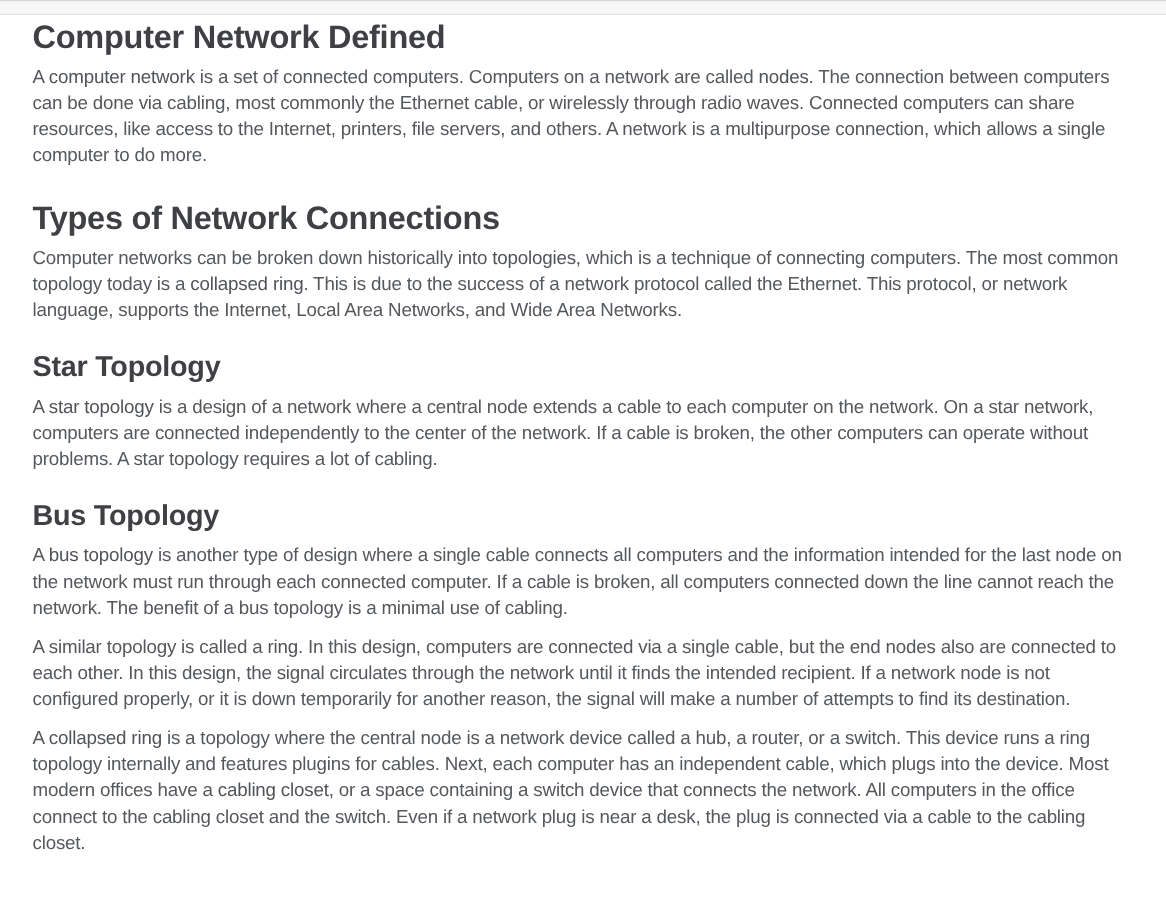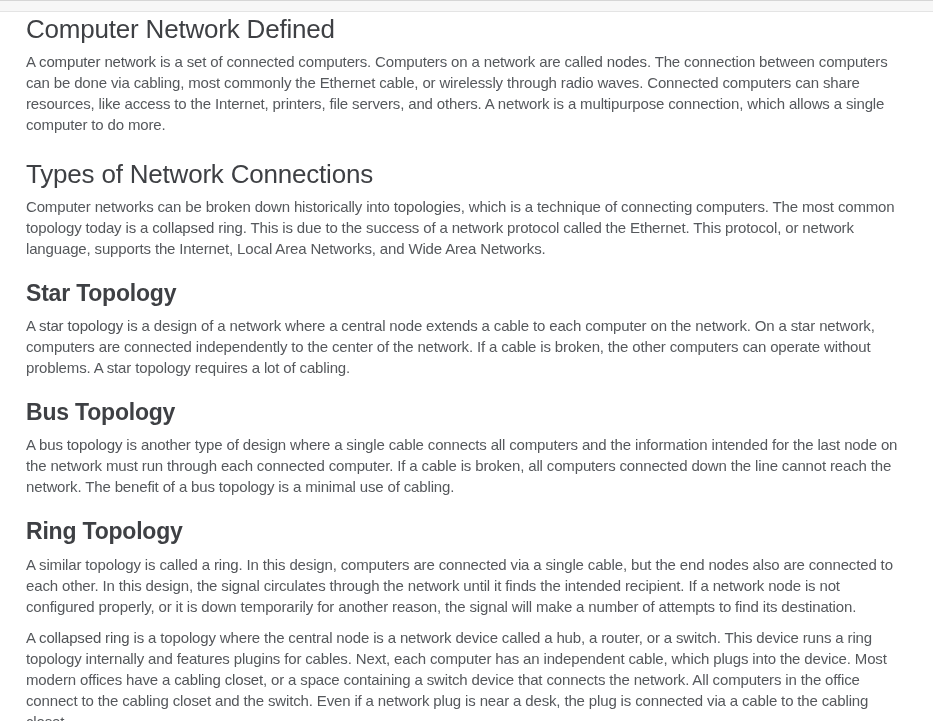--- a/index.html
+++ b/index.html
@@ -20,21 +20,21 @@
     border-top: 1px solid #d6d6d6;
     border-bottom: 1px solid #e4e4e4;
   }
   .article {
     padding: 0 22px 16px 26px;
     color: #55585c;
   }
   .sec-h1 {
     font-size: 26px;
     line-height: 1.2;
-    font-weight: 400;
+    font-weight: 700;
     color: #3e4044;
     letter-spacing: -0.2px;
     margin: 0 0 6px 0;
   }
   .sec-h1.first {
     margin-top: 2px;
   }
   .sec-h1:not(.first) {
     margin-top: 24px;
   }
@@ -65,16 +65,15 @@
 
 <div class="article">
     <div class="sec-h1 first">Computer Network Defined</div>
     <p><span>A </span><b>computer network</b><span> is a set of connected computers. Computers on a network are called </span><b>nodes</b><span>. The connection between computers can be done via cabling, most commonly the Ethernet cable, or wirelessly through radio waves. Connected computers can share resources, like access to the Internet, printers, file servers, and others. A network is a multipurpose connection, which allows a single computer to do more.</span></p>
     <div class="sec-h1">Types of Network Connections</div>
     <p><span>Computer networks can be broken down historically into </span><b>topologies</b><span>, which is a technique of connecting computers. The most common topology today is a </span><b>collapsed ring</b><span>. This is due to the success of a network protocol called the Ethernet. This protocol, or network language, supports the Internet, Local Area Networks, and Wide Area Networks.</span></p>
     <div class="sec-h2">Star Topology</div>
     <p><span>A </span><b>star topology</b><span> is a design of a network where a central node extends a cable to each computer on the network. On a star network, computers are connected independently to the center of the network. If a cable is broken, the other computers can operate without problems. A star topology requires a lot of cabling.</span></p>
     <div class="sec-h2">Bus Topology</div>
     <p><span>A </span><b>bus topology</b><span> is another type of design where a single cable connects all computers and the information intended for the last node on the network must run through each connected computer. If a cable is broken, all computers connected down the line cannot reach the network. The benefit of a bus topology is a minimal use of cabling.</span></p>
-    <div class="sec-h2">Ring Topology</div>
     <p><span>A similar topology is called a </span><b>ring</b><span>. In this design, computers are connected via a single cable, but the end nodes also are connected to each other. In this design, the signal circulates through the network until it finds the intended recipient. If a network node is not configured properly, or it is down temporarily for another reason, the signal will make a number of attempts to find its destination.</span></p>
     <p><span>A </span><b>collapsed ring</b><span> is a topology where the central node is a network device called a hub, a router, or a switch. This device runs a ring topology internally and features plugins for cables. Next, each computer has an independent cable, which plugs into the device. Most modern offices have a </span><b>cabling closet</b><span>, or a space containing a switch device that connects the network. All computers in the office connect to the cabling closet and the switch. Even if a network plug is near a desk, the plug is connected via a cable to the cabling closet.</span></p>
   </div>
 
 </body></html>

